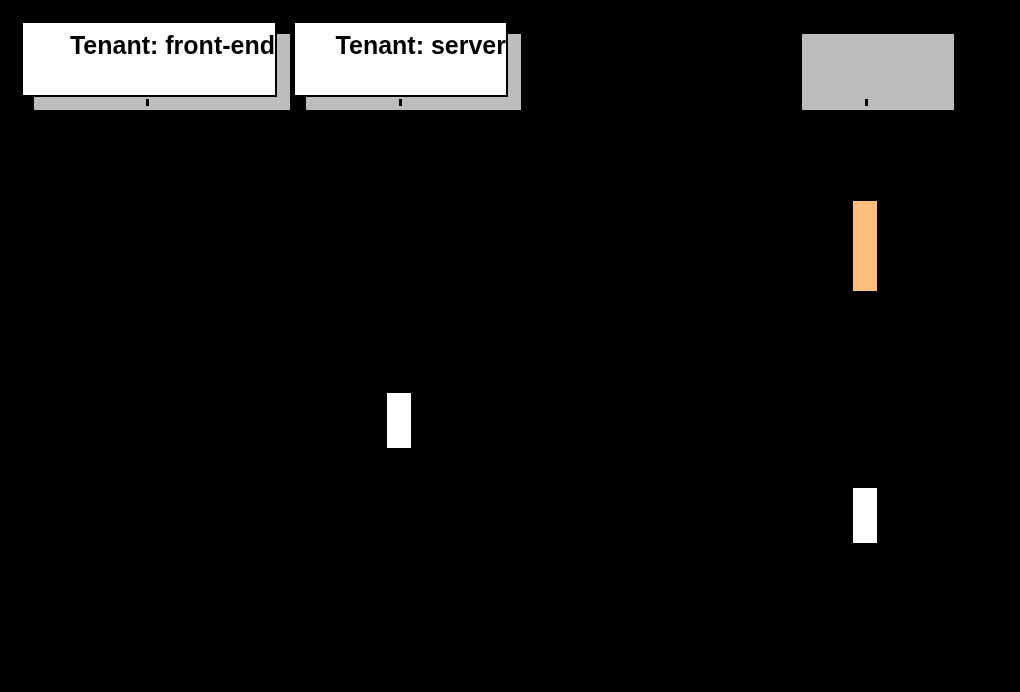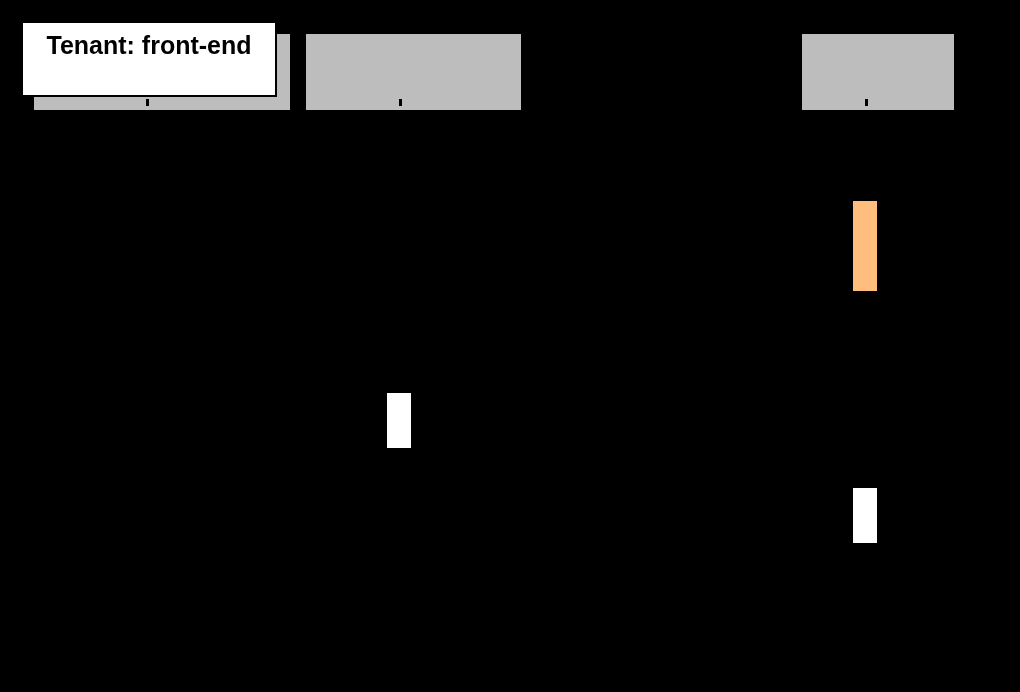--- a/index.html
+++ b/index.html
@@ -29,21 +29,21 @@
     position: absolute;
     top: 21px;
     height: 62px;
     padding-top: 10px;
     border: 2px solid var(--line, #000000);
     background: var(--participant_fill, #FFFFFF);
     color: var(--participant_text, #000000);
     font-weight: bold;
     font-size: 25px;
     line-height: 25px;
-    text-align: center;
+    text-align: right;
     box-sizing: content-box;
   }
   .p1 { left: 21px;  width: 252px; }
   .p2 { left: 293px; width: 211px; }
   .p3 { left: 789px; width: 146px; }
 
   
   .dash {
     position: absolute;
     top: 99px;
@@ -73,18 +73,21 @@
   <div class="shadow p2-shadow"></div>
   <div class="shadow p3-shadow"></div>
 
   <div class="dash d1"></div>
   <div class="dash d2"></div>
   <div class="dash d3"></div>
 
   <div class="pbox p1">
     <span>Tenant: front-end</span>
   </div>
+  <div class="pbox p2">
+    <span>Tenant: server</span>
+  </div>
 
   <div class="bar bar-server-white"></div>
   <div class="bar bar-finq-orange"></div>
   <div class="bar bar-finq-white"></div>
 
 </div>
 
 </body></html>

